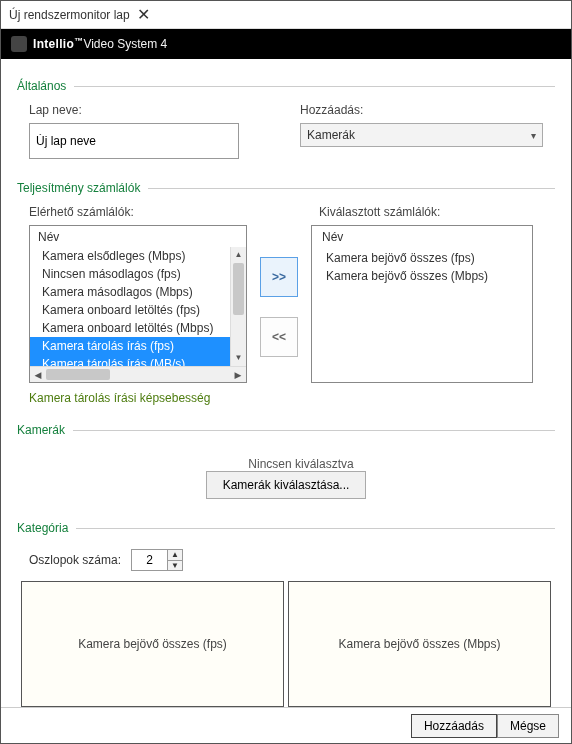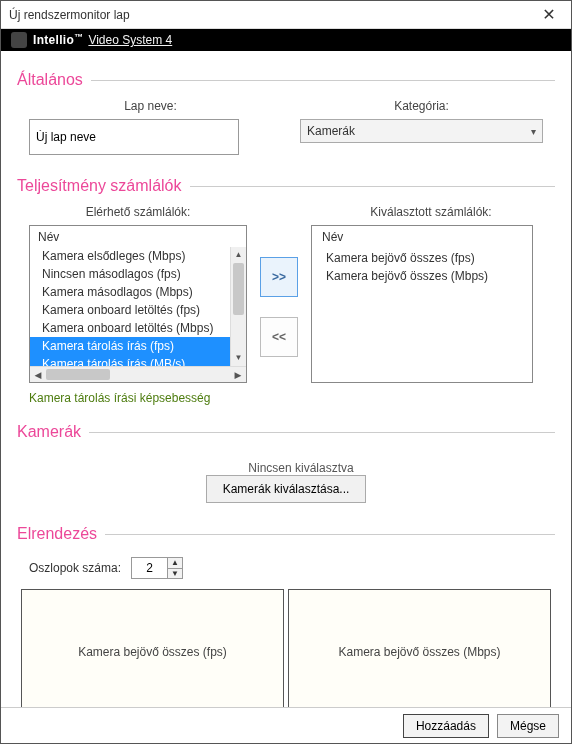--- a/index.html
+++ b/index.html
@@ -1,31 +1,31 @@
 <!DOCTYPE html>
 <html><head>
 <meta charset="utf-8">
 <style>
   * { box-sizing: border-box; }
   html, body { margin: 0; padding: 0; font-family: "Segoe UI", Tahoma, sans-serif; font-size: 12px; color: #333; }
   .window { width: 572px; height: 744px; border: 1px solid #555; background: #fff; display: flex; flex-direction: column; position: relative; }
-  .titlebar { height: 28px; background: #fff; border-bottom: 1px solid #ddd; display: flex; align-items: center; justify-content: space-between; padding: 0 8px; }
+  .titlebar { height: 28px; background: #fff; border-bottom: 1px solid #ddd; display: flex; align-items: center; padding: 0 8px; }
   .titlebar .title { font-size: 12px; }
   .titlebar .close { width: 28px; text-align: center; font-size: 16px; line-height: 18px; cursor: pointer; }
-  .brand { height: 22px; background: #000; color: #fff; display: flex; align-items: center; padding: 0 10px; }
+  .brand { height: 30px; background: #000; color: #fff; display: flex; align-items: center; padding: 0 10px; }
   .brand-logo { width: 16px; height: 16px; background: #444; border-radius: 3px; margin-right: 6px; display: inline-block; }
   .brand-name { font-weight: 600; letter-spacing: 0.3px; }
-  .brand-sub { margin-left: 5px; font-weight: 400; opacity: 0.95; text-decoration: underline; }
+  .brand-sub { font-weight: 400; opacity: 0.95; }
   .content { flex: 1; padding: 14px 16px 10px 16px; overflow: hidden; display: flex; flex-direction: column; }
   .section-header { display: flex; align-items: center; margin: 6px 0 10px 0; }
-  .section-header .label { color: #ec4899; font-size: 16px; margin-right: 8px; white-space: nowrap; }
+  .section-header .label { color: #15803d; font-size: 12px; margin-right: 8px; white-space: nowrap; }
   .section-header .line { flex: 1; height: 1px; background: #ccc; }
   .row { display: flex; gap: 28px; }
   .col { flex: 1; display: flex; flex-direction: column; }
-  .field-label { color: #444; margin-bottom: 6px; text-align: center; }
+  .field-label { color: #444; margin-bottom: 6px; }
   .text-input { width: 210px; height: 24px; border: 1px solid #999; padding: 17px 6px; font-size: 12px; }
   .select { width: 100%; height: 24px; border: 1px solid #aaa; background: #f3f3f3; padding: 2px 6px; font-size: 12px; display: flex; align-items: center; justify-content: space-between; }
   .select .chev { font-size: 10px; color: #555; }
   .counters-wrap { display: flex; gap: 10px; align-items: flex-start; margin-top: 0; }
   .listbox { width: 218px; height: 158px; border: 1px solid #888; background: #fff; position: relative; display: flex; flex-direction: column; }
   .list-header { padding: 4px 8px 3px 8px; color: #333; border-bottom: 0; }
   .list-body { flex: 1; overflow: hidden; position: relative; }
   .list-items { position: absolute; inset: 0 16px 16px 0; overflow: hidden; }
   .list-item { padding: 2px 12px; white-space: nowrap; font-size: 12px; cursor: default; }
   .list-item.sel { background: #1e90ff; color: #fff; }
@@ -48,21 +48,21 @@
   .kam-status { flex: 1; text-align: center; color: #555; padding-left: 30px; }
   .kam-btn { height: 28px; padding: 0 16px; border: 1px solid #aaa; background: #f1f1f1; cursor: pointer; font-size: 12px; }
   .columns-row { display: flex; align-items: center; gap: 10px; margin: 4px 0 10px 12px; }
   .spinner { display: flex; align-items: stretch; height: 22px; }
   .spinner input { width: 36px; height: 22px; border: 1px solid #999; border-right: none; text-align: center; font-size: 12px; padding: 0; }
   .spinner .btns { display: flex; flex-direction: column; width: 16px; }
   .spinner .btns div { flex: 1; border: 1px solid #999; background: #f2f2f2; font-size: 8px; text-align: center; line-height: 9px; cursor: pointer; }
   .spinner .btns div:first-child { border-bottom: none; }
   .layout-grid { display: flex; gap: 4px; margin: 0 4px; }
   .layout-cell { flex: 1; height: 126px; border: 1.5px solid #555; background: #fffef8; display: flex; align-items: center; justify-content: center; font-size: 12px; color: #444; }
-  .footer { height: 36px; border-top: 1px solid #ccc; display: flex; align-items: center; justify-content: flex-end; padding: 0 12px; gap: 8px; }
+  .footer { height: 36px; border-top: 1px solid #ccc; display: flex; align-items: center; justify-content: flex-end; padding: 0 12px; }
   .footer button { height: 24px; padding: 0 12px; border: 1px solid #888; background: #f3f3f3; font-size: 12px; cursor: pointer; }
   .footer button.primary { border: 1px solid #444; }
 </style>
 </head>
 <body>
 
 <div class="window">
   <div class="titlebar">
     <span class="title">Új rendszermonitor lap</span>
     <span class="close">✕</span>
@@ -81,21 +81,21 @@
     <div class="section-header">
       <span class="label">Általános</span>
       <span class="line"></span>
     </div>
     <div class="row" style="padding: 0 12px;">
       <div class="col">
         <span class="field-label">Lap neve:</span>
         <input class="text-input" value="Új lap neve" style="">
       </div>
       <div class="col">
-        <span class="field-label">Kategória:</span>
+        <span class="field-label">Hozzáadás:</span>
         <div class="select">
           <span>Kamerák</span>
           <span class="chev">▾</span>
         </div>
       </div>
     </div>
 
     <div class="section-header" style="margin-top:22px">
       <span class="label">Teljesítmény számlálók</span>
       <span class="line"></span>
@@ -157,21 +157,21 @@
     <div class="section-header" style="margin-top:18px">
       <span class="label">Kamerák</span>
       <span class="line"></span>
     </div>
     <div class="kam-row">
       <span class="kam-status">Nincsen kiválasztva</span>
       <button class="kam-btn">Kamerák kiválasztása...</button>
     </div>
 
     <div class="section-header" style="margin-top:16px">
-      <span class="label">Elrendezés</span>
+      <span class="label">Kategória</span>
       <span class="line"></span>
     </div>
     <div class="columns-row">
       <span>Oszlopok száma:</span>
       <div class="spinner">
         <input value="2" style="">
         <div class="btns">
           <div>▲</div>
           <div>▼</div>
         </div>

